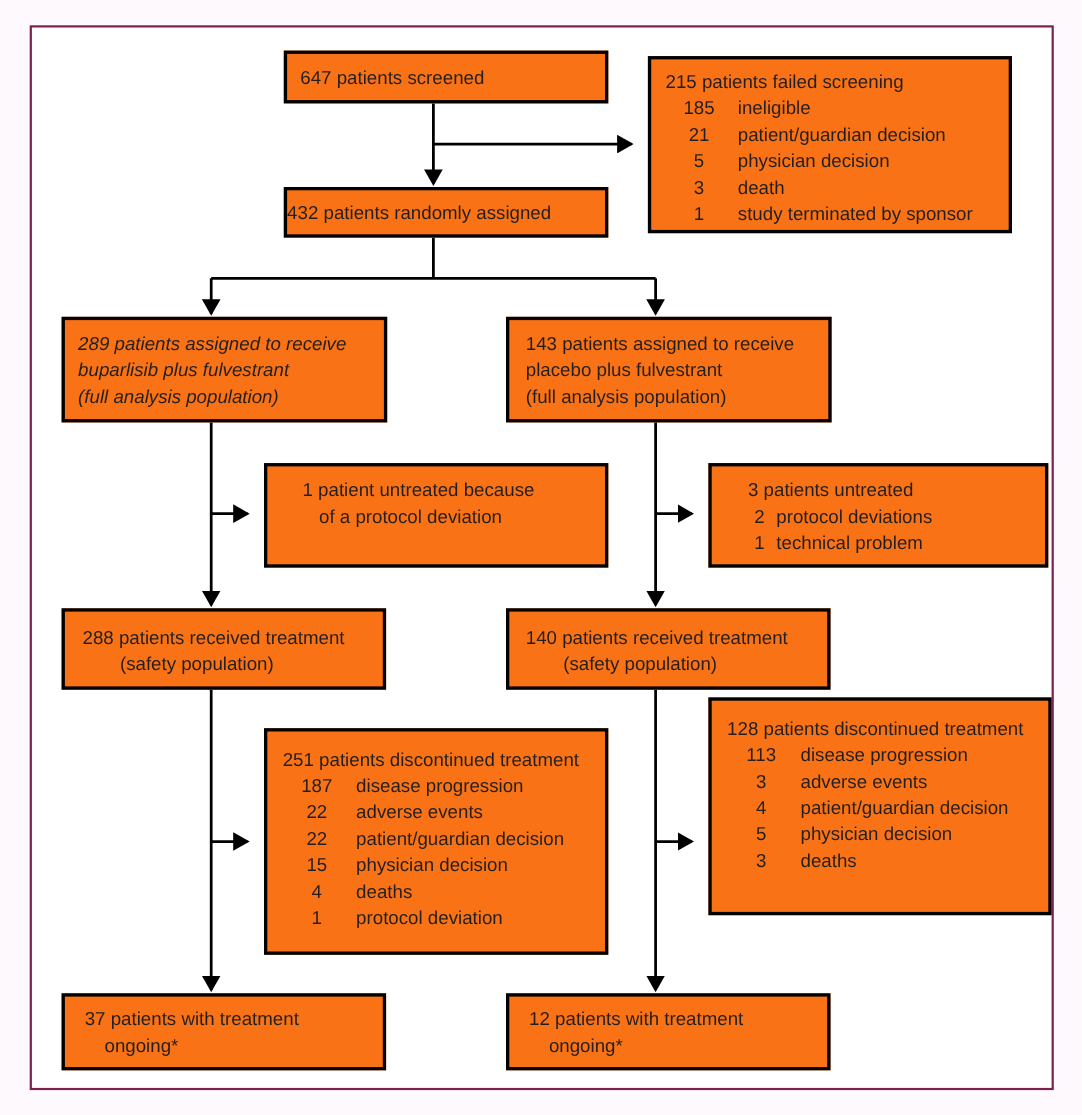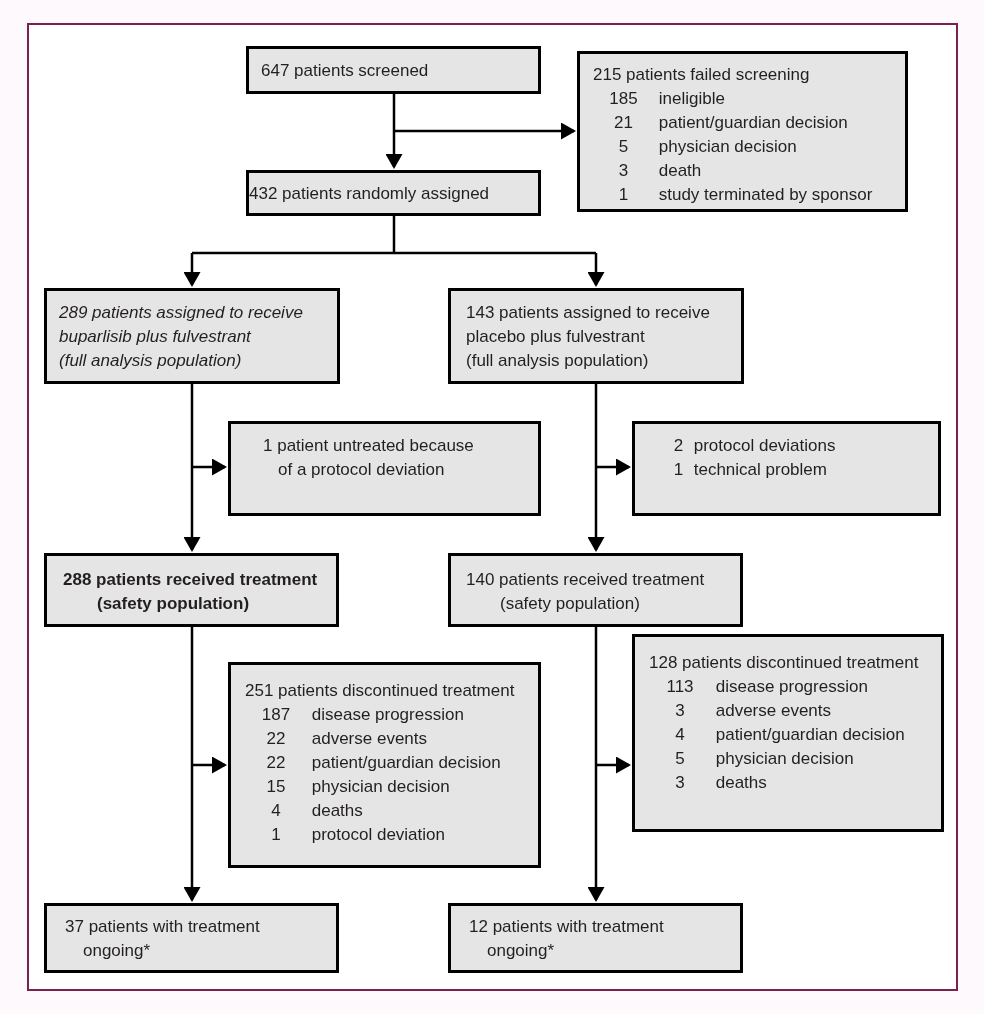--- a/index.html
+++ b/index.html
@@ -9,37 +9,37 @@
   .stage{
     position:relative; width:984px; height:1014px; background:var(--page);
     font-family:"Liberation Sans",sans-serif; font-size:17px; line-height:24px; color:var(--text);
   }
   .frame{
     position:absolute; left:27px; top:23px; width:927px; height:964px;
     border:2px solid var(--frame); background:var(--canvas);
   }
   svg.connectors{position:absolute; left:0; top:0; pointer-events:none;}
   .box{
-    position:absolute; box-sizing:border-box; background:#e5e5e5;
-    border:3px solid var(--line); white-space:nowrap;
+    position:absolute; box-sizing:border-box; background:#f97316;
+    border:3px solid var(--line); white-space:nowrap;margin-left:12px;
   }
   .ln{min-height:24px;}
   .num{display:inline-block; width:var(--tab,61px); text-align:center;}
   .cont{padding-left:var(--ci,0px);}
   .centered .cont{text-align:left; padding-left:0; padding-right:8px;}
 
   
   .bx-screened   {left:246px; top:46px;  width:295px; height:48px;  padding:10px 8px 0 12px;}
   .bx-failed     {left:577px; top:51px;  width:331px; height:161px; padding:9px 6px 0 13px; --tab:61px;}
   .bx-random     {left:246px; top:170px; width:295px; height:46px;  padding:9px 8px 0 0;}
   .bx-assign-b   {left:44px;  top:288px; width:296px; height:96px;  padding:10px 6px 0 12px;font-style:italic;}
   .bx-assign-p   {left:448px; top:288px; width:296px; height:96px;  padding:10px 6px 0 15px;}
   .bx-untreat-b  {left:228px; top:421px; width:313px; height:95px;  padding:10px 6px 0 32px; --ci:15px;}
   .bx-untreat-p  {left:632px; top:421px; width:309px; height:95px;  padding:10px 6px 0 33px; --tab:21px;}
-  .bx-treat-b    {left:44px;  top:553px; width:295px; height:74px;  padding:12px 6px 0 16px;font-weight:bold; --ci:34px;}
+  .bx-treat-b    {left:44px;  top:553px; width:295px; height:74px;  padding:12px 6px 0 16px; --ci:34px;}
   .bx-treat-p    {left:448px; top:553px; width:295px; height:74px;  padding:12px 6px 0 15px; --ci:34px;}
   .bx-disc-b     {left:228px; top:662px; width:313px; height:206px; padding:14px 6px 0 14px; --tab:62px;}
   .bx-disc-p     {left:632px; top:634px; width:312px; height:198px; padding:14px 6px 0 14px; --tab:62px;}
   .bx-ongoing-b  {left:44px;  top:903px; width:295px; height:70px;  padding:9px 6px 0 18px;  --ci:18px;}
   .bx-ongoing-p  {left:448px; top:903px; width:295px; height:70px;  padding:9px 6px 0 18px;  --ci:18px;}
 </style>
 </head>
 <body>
 
 <div class="stage">
@@ -91,20 +91,21 @@
   <div class="box bx-assign-p centered">
       <div class="ln"><span class="num0">143</span> <span>patients assigned to receive</span></div>
       <div class="ln cont">placebo plus fulvestrant</div>
       <div class="ln cont">(full analysis population)</div>
     </div>
   <div class="box bx-untreat-b">
       <div class="ln"><span class="num0">1</span> <span>patient untreated because</span></div>
       <div class="ln cont">of a protocol deviation</div>
     </div>
   <div class="box bx-untreat-p">
+      <div class="ln"><span class="num0">3</span> <span>patients untreated</span></div>
       <div class="ln"><span class="num">2</span> <span>protocol deviations</span></div>
       <div class="ln"><span class="num">1</span> <span>technical problem</span></div>
     </div>
   <div class="box bx-treat-b">
       <div class="ln"><span class="num0">288</span> <span>patients received treatment</span></div>
       <div class="ln cont">(safety population)</div>
     </div>
   <div class="box bx-treat-p">
       <div class="ln"><span class="num0">140</span> <span>patients received treatment</span></div>
       <div class="ln cont">(safety population)</div>

